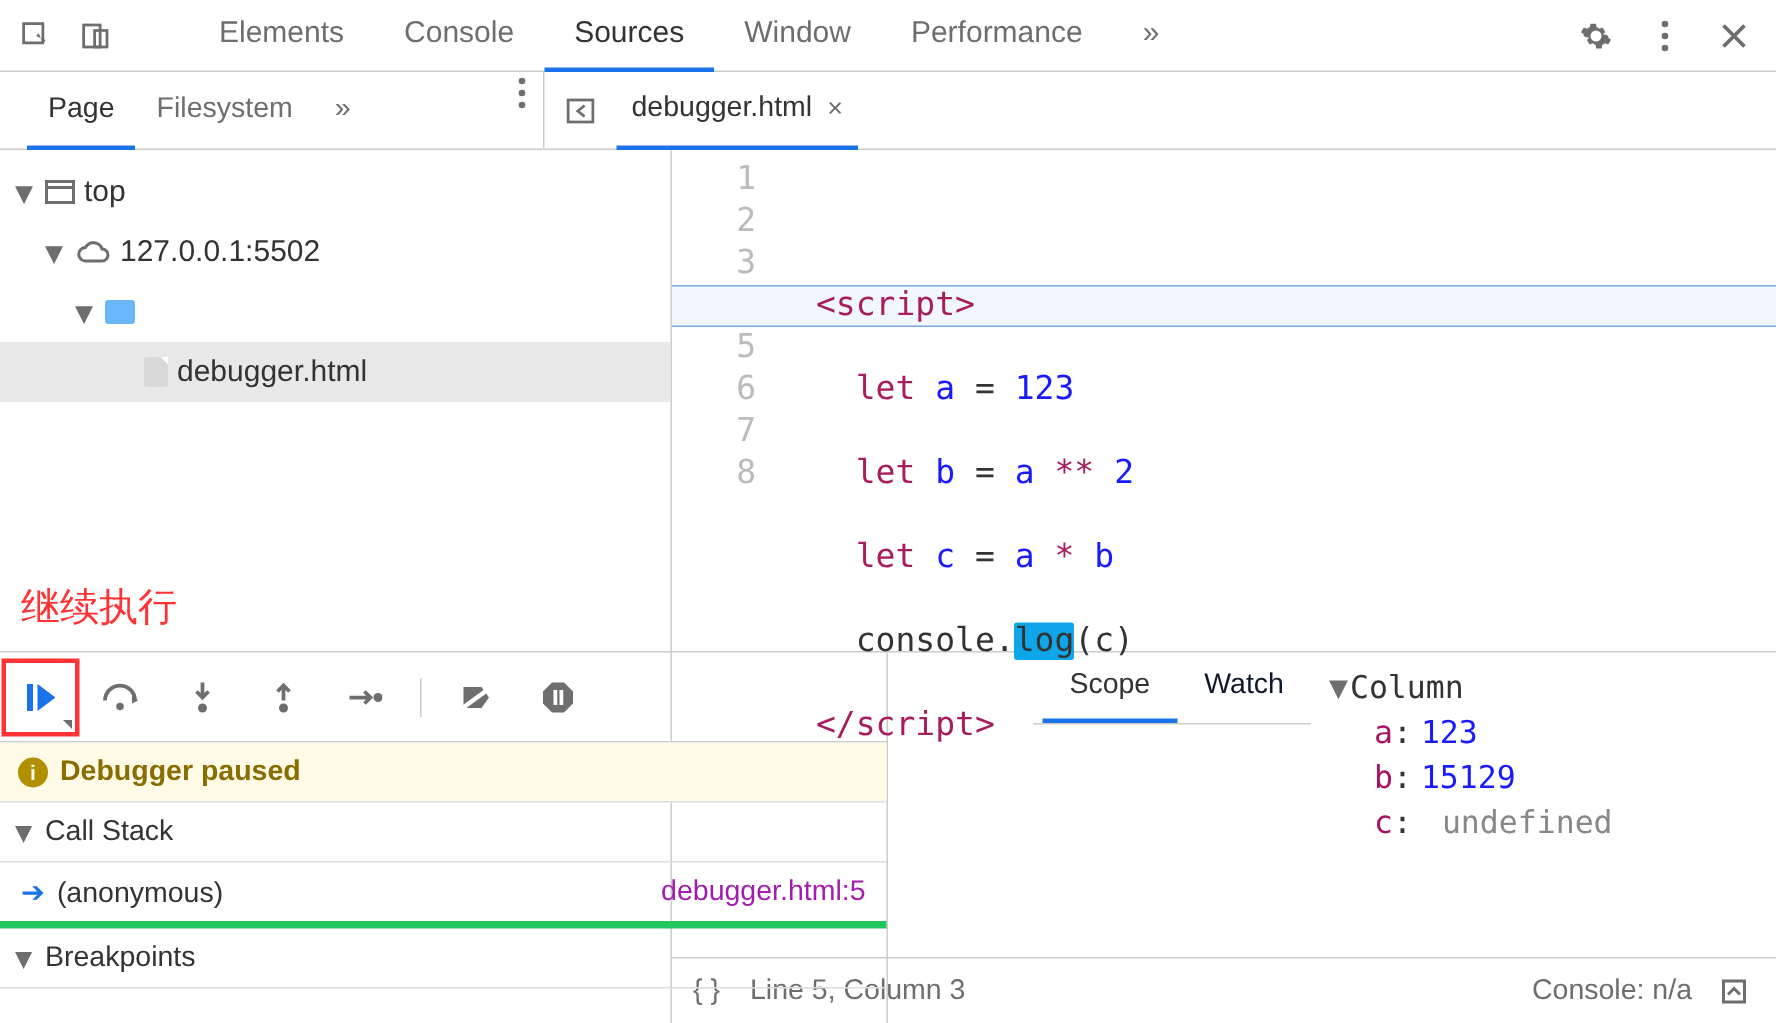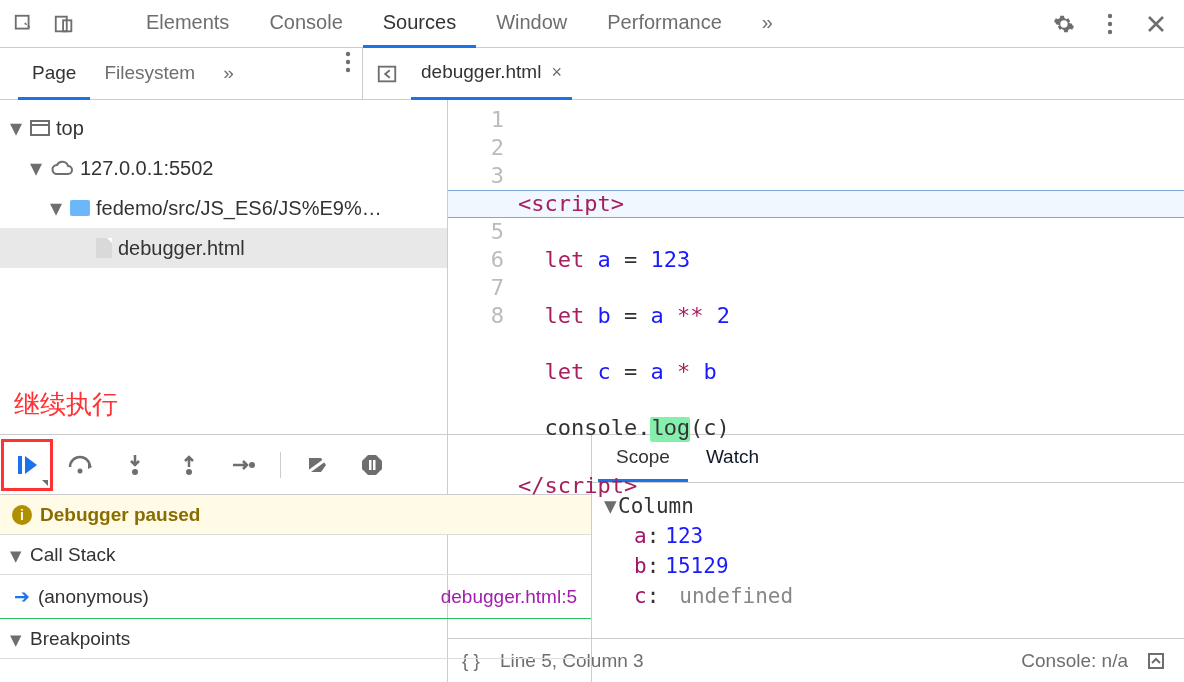--- a/index.html
+++ b/index.html
@@ -35,46 +35,46 @@
 .file-icon::after { content: ""; position: absolute; right: 0; top: 0; border-style: solid; border-width: 0 5px 5px 0; border-color: transparent #fff transparent transparent; }
 .cloud-icon svg, .win-icon svg { display: block; }
 
 .editor-col { flex: 1; display: flex; flex-direction: column; }
 .code-area { display: flex; font-family: Menlo, Consolas, monospace; font-size: 22px; line-height: 28px; padding-top: 6px; flex: 1; position: relative; }
 .gutter { width: 70px; text-align: right; color: #bbb; padding-right: 14px; user-select: none; }
 .code { flex: 1; white-space: pre; position: relative; }
 .kw { color: #a71d5d; }
 .var { color: #1a1aff; }
 .num { color: #1a1aff; }
-.fn { color: #333; background: #86efac; border-radius: 2px; font-family: Liberation Mono, monospace; }
+.fn { color: #333; background: #0ea5e9; border-radius: 2px; }
 .tagc { color: #a71d5d; }
 .hl-outer { position: absolute; left: 0; right: 0; top: calc(6px + 28px * 3); height: 28px; background: #f0f7ff; border-top: 1px solid #7ea8d8; border-bottom: 1px solid #7ea8d8; z-index: 0; }
 .hl-inner-word { background: #c6e2bd; }
-.codewrap { position: relative; z-index: 1; }
+.codewrap { position: relative; z-index: 1; margin-left: 26px; }
 
 .status-bar { display: flex; align-items: center; height: 44px; border-top: 1px solid #ccc; padding: 0 14px; color: #6e6e6e; font-size: 19px; gap: 20px; }
 .status-bar .right { margin-left: auto; display: flex; align-items: center; gap: 14px; }
 
 .bottom { display: flex; border-top: 1px solid #ccc; height: 248px; }
 .dbg-left { width: 592px; border-right: 1px solid #ccc; display: flex; flex-direction: column; position: relative; }
 .annot { position: absolute; top: -48px; left: 14px; color: #f33; font-size: 26px; }
 .dbg-toolbar { height: 60px; display: flex; align-items: center; gap: 20px; padding-left: 10px; border-bottom: 1px solid #ccc; }
 .dbg-btn { width: 34px; height: 34px; display: flex; align-items: center; justify-content: center; color: #6e6e6e; cursor: pointer; }
 .dbg-btn.first { outline: 3px solid #f33; outline-offset: 6px; color: #1a73e8; position: relative; }
 .dbg-btn.first::after { content: ""; position: absolute; right: -4px; bottom: -4px; border-style: solid; border-width: 6px 6px 0 0; border-color: #6e6e6e transparent transparent transparent; transform: rotate(90deg); }
 .divider { width: 1px; height: 26px; background: #ccc; }
 .paused-bar { background: #fffbe6; color: #8a6d00; font-weight: 600; font-size: 19px; height: 40px; display: flex; align-items: center; padding: 0 12px; gap: 8px; border-bottom: 1px solid #ddd; }
 .info-badge { width: 20px; height: 20px; border-radius: 50%; background: #b08f00; color: #fffbe6; display: inline-flex; align-items: center; justify-content: center; font-size: 14px; font-weight: bold; }
 .section-hdr { height: 40px; display: flex; align-items: center; padding: 0 10px; font-size: 19px; color: #333; border-bottom: 1px solid #ddd; gap: 6px; }
 .section-hdr .tw, .scope-row .tw { color: #6e6e6e; font-family: monospace; width: 14px; }
-.stack-row { height: 44px; display: flex; align-items: center; padding: 0 14px; font-size: 19px; border-bottom: 1px solid #22c55e; justify-content: space-between; }
+.stack-row { height: 44px; display: flex; align-items: center; padding: 0 14px; font-size: 19px; border-bottom: 5px solid #22c55e; justify-content: space-between; }
 .stack-row .arrow { color: #1a73e8; margin-right: 8px; }
 .stack-loc { color: #a21caf; }
 
-.dbg-right { flex: 1; display: flex; flex-direction: column; }
+.dbg-right { flex: 1; display: flex; flex-direction: row; justify-content: center; }
 .scope-tabs { display: flex; height: 48px; border-bottom: 1px solid #ccc; align-items: stretch; padding-left: 6px; }
 .scope-tab { padding: 0 18px; display: flex; align-items: center; color: #0f172a; font-size: 19px; border-bottom: 3px solid transparent; cursor: pointer; }
 .scope-tab.active { color: #333; border-bottom-color: #1a73e8; }
 .scope-body { font-family: Menlo, Consolas, monospace; font-size: 21px; padding: 8px 12px; line-height: 30px; }
 .scope-row { display: flex; align-items: center; }
 .scope-key { color: #a31566; }
 .scope-val { color: #1a1aff; margin-left: 6px; }
 .scope-undef { color: #888; margin-left: 20px; }
 .scope-row.global { justify-content: space-between; }
 .scope-row.global .rhs { color: #333; font-family: Menlo, Consolas, monospace; }
@@ -173,21 +173,20 @@
         <span class="cloud-icon">
           <svg width="24" height="16" viewBox="0 0 24 16" fill="none" stroke="#6e6e6e" stroke-width="2">
               <path d="M7 14h11a4 4 0 000-8 6 6 0 00-11-1 4 4 0 000 9z"></path>
             </svg>
         </span>
         <span>127.0.0.1:5502</span>
       </div>
       <div class="tree-row tree-indent-2">
         <span class="tw">▼</span>
         <span class="folder-icon"></span>
-        <span>fedemo/src/JS_ES6/JS%E9%…</span>
       </div>
       <div class="tree-row tree-indent-3 selected">
         <span class="file-icon"></span>
         <span>debugger.html</span>
       </div>
     </div>
 
   </div>
 
   <div class="editor-col">

